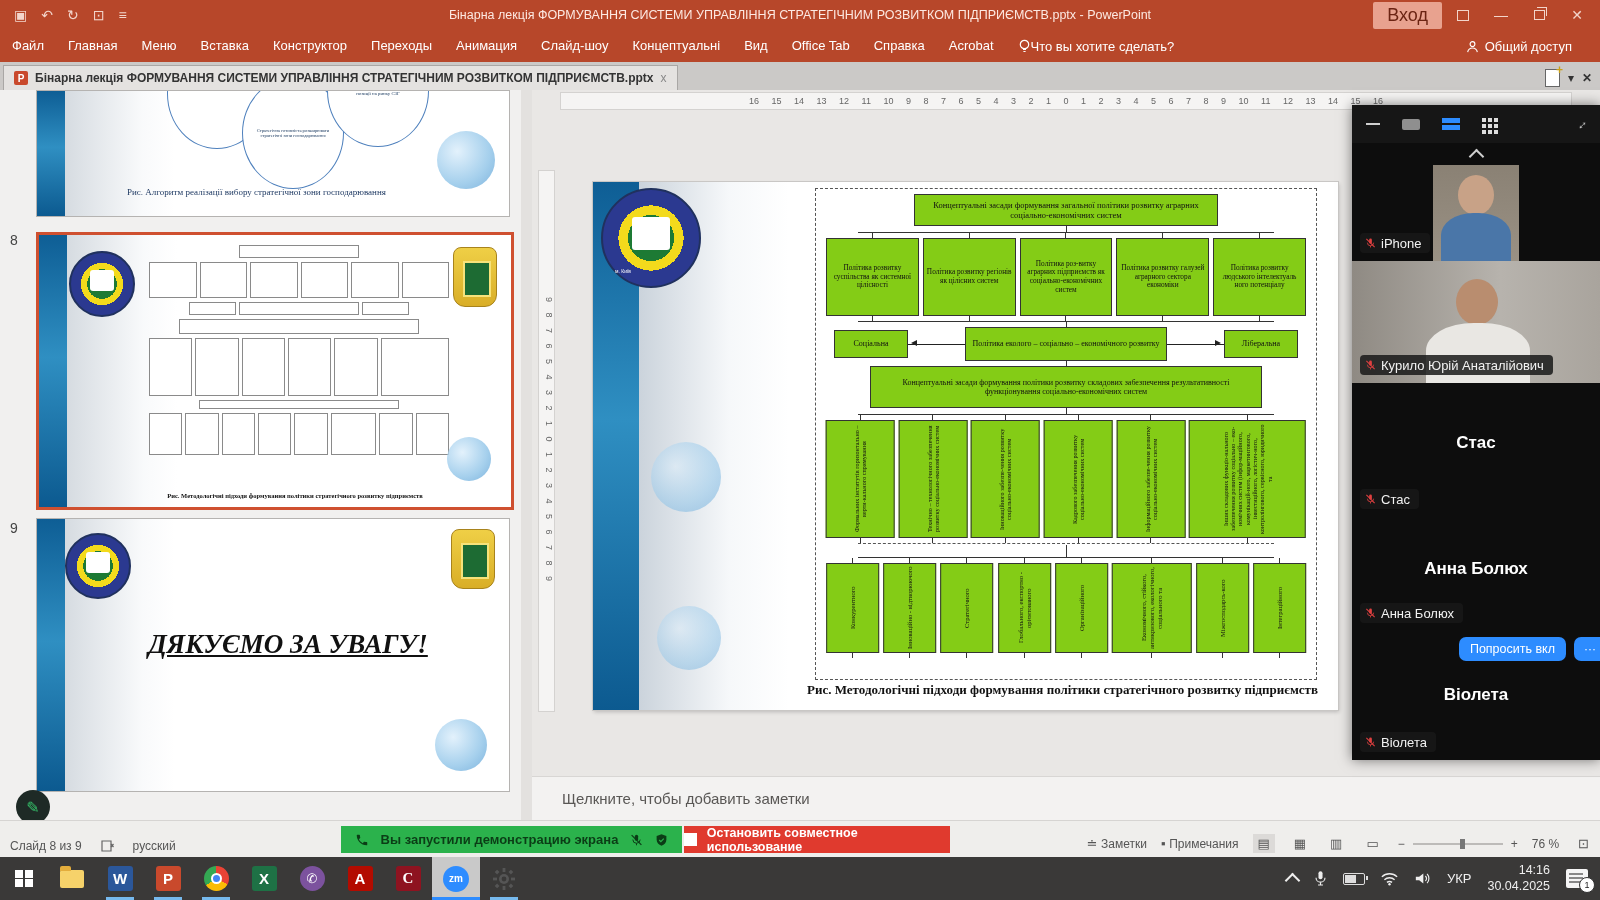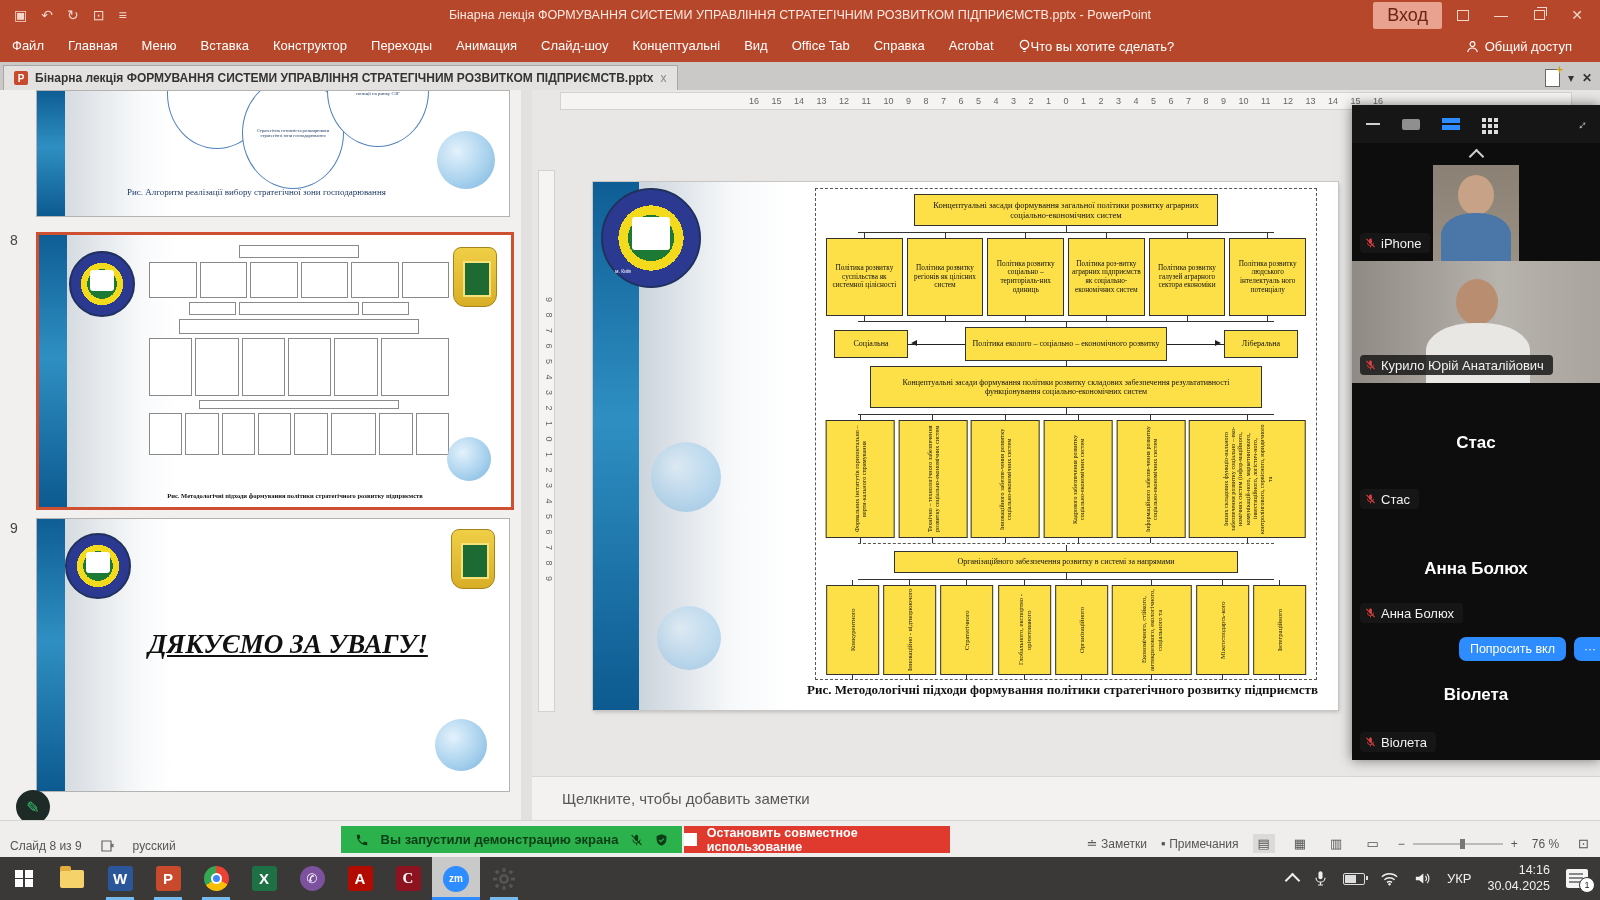--- a/index.html
+++ b/index.html
@@ -73,21 +73,21 @@
           font-size:9px;color:#666;writing-mode:vertical-rl;text-align:center;letter-spacing:4px;overflow:hidden;}
   .canvas{position:absolute;left:61px;top:92px;width:745px;height:528px;background:#fff;
           box-shadow:0 0 0 1px #c9c7c5,1px 2px 4px rgba(0,0,0,.2);}
   .canvas .blueband{width:46px;}
   .canvas .collage{left:46px;width:150px;background:linear-gradient(90deg,rgba(168,182,196,.6),rgba(225,232,238,.3) 60%,rgba(255,255,255,0));}
   .logo-city{position:absolute;left:22px;top:86px;font-size:5px;color:#fff;z-index:3;}
   
   .diagram{position:absolute;left:222px;top:6px;width:502px;height:492px;border:1px dashed #555;
            padding:5px 8px;box-sizing:border-box;display:flex;flex-direction:column;
            font-family:"Liberation Serif",serif;color:#111;}
-  .dbox{border:1px solid #333;background:#fde047;display:flex;align-items:center;justify-content:center;
+  .dbox{border:1px solid #333;background:#84cc16;display:flex;align-items:center;justify-content:center;
         text-align:center;line-height:1.18;}
   .dg-top{height:30px;margin:0 90px;font-size:8.5px;flex:0 0 auto;}
   .stubv{width:1px;height:6px;background:#333;margin:0 auto;flex:0 0 auto;}
   .hbar{height:1px;background:#333;margin:0 auto;width:86%;flex:0 0 auto;}
   .hbar.dash{background:none;border-top:1px dashed #555;}
   .row6{display:flex;height:88px;flex:0 0 auto;}
   .row6 .cell{flex:1;display:flex;flex-direction:column;margin:0 2px;}
   .cell::before{content:"";width:1px;height:5px;background:#333;margin:0 auto;}
   .cell::after{content:"";width:1px;height:5px;background:#333;margin:0 auto;}
   .cell .dbox{flex:1;font-size:7.3px;padding:1px 2px;}
@@ -351,23 +351,20 @@
       <div class="stubv"></div>
       <div class="hbar"></div>
       <div class="row6">
         <div class="cell">
             <div class="dbox">Політика розвитку суспільства як системної цілісності</div>
           </div>
         <div class="cell">
             <div class="dbox">Політика розвитку регіонів як цілісних систем</div>
           </div>
         <div class="cell">
-            <div class="dbox">Політика розвитку соціально – територіаль-них одиниць</div>
-          </div>
-        <div class="cell">
             <div class="dbox">Політика роз-витку аграрних підприємств як соціально-економічних систем</div>
           </div>
         <div class="cell">
             <div class="dbox">Політика розвитку галузей аграрного сектора економіки</div>
           </div>
         <div class="cell">
             <div class="dbox">Політика розвитку людського інтелектуаль ного потенціалу</div>
           </div>
       </div>
       <div class="hbar"></div>
@@ -398,21 +395,20 @@
           </div>
         <div class="cell">
             <div class="dbox">Інформаційного забезпе-чення розвитку соціально-економічних систем</div>
           </div>
         <div class="cell">
             <div class="dbox">Інших складових функціо-нального забезпечення розвитку соціально – еко-номічних систем (інфор-маційного, комунікацій-ного, маркетингового, інвестиційного, логістич-ного, контролінгового, сервісного, юридичного та</div>
           </div>
       </div>
       <div class="hbar dash"></div>
       <div class="stubv"></div>
-      <div class="dbox org">Організаційного забезпечення розвитку в системі за напрямами</div>
       <div class="stubv"></div>
       <div class="hbar"></div>
       <div class="row8">
         <div class="cell">
             <div class="dbox">Конкурентного</div>
           </div>
         <div class="cell">
             <div class="dbox">Інноваційно - відтворюючого</div>
           </div>
         <div class="cell">

